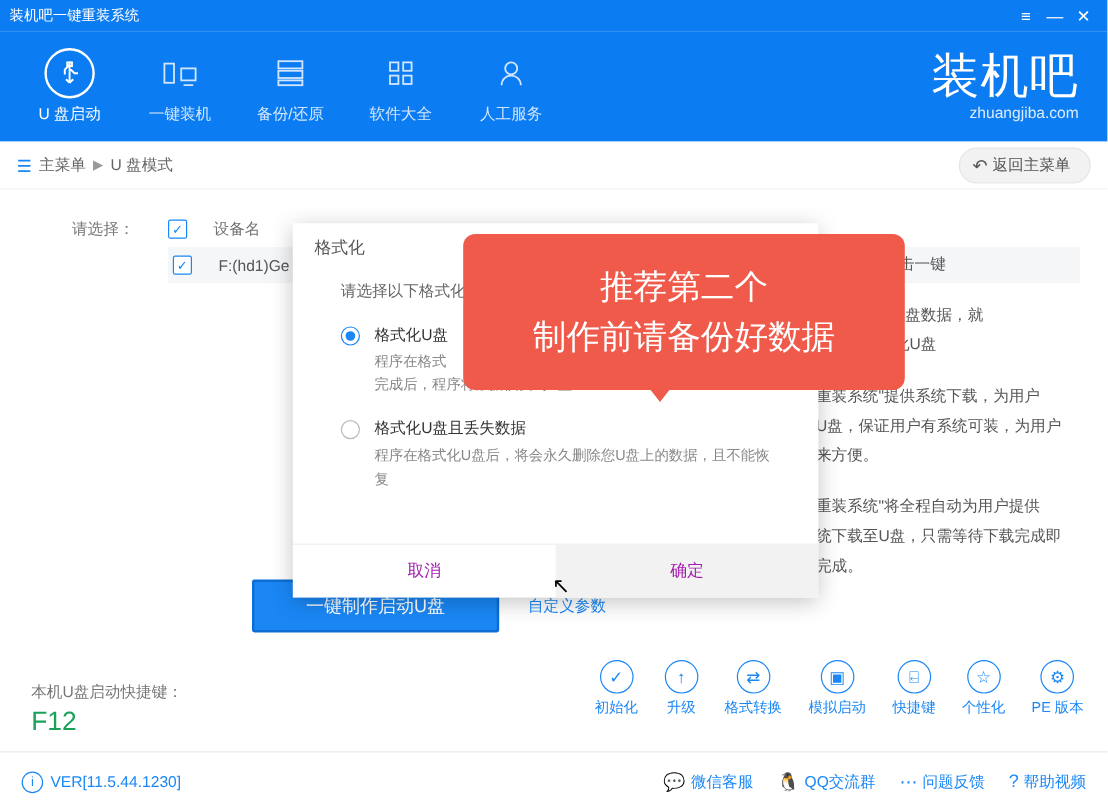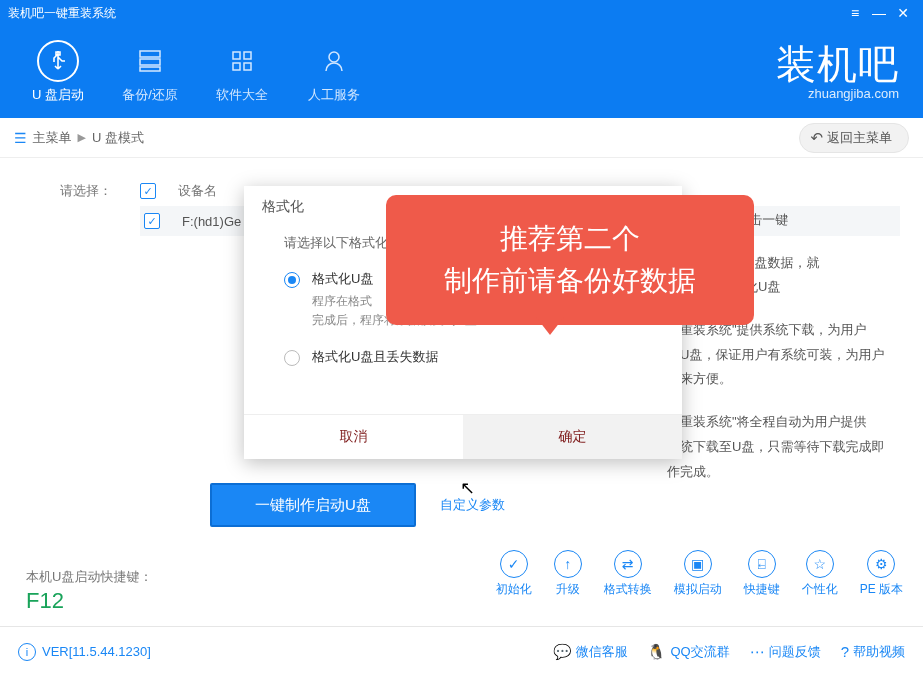--- a/index.html
+++ b/index.html
@@ -59,21 +59,21 @@
 .modal-title { padding: 12px 18px; color: #555; font-size: 14px; }
 .modal-body { padding: 6px 30px 26px 40px; }
 .modal-sub { color: #666; margin-bottom: 18px; }
 .opt { display: flex; margin-bottom: 18px; }
 .radio { width: 16px; height: 16px; border: 1.5px solid #1a87f5; border-radius: 50%; margin-right: 12px; margin-top: 2px; flex-shrink: 0; position: relative; }
 .radio.checked::after { content: ""; position: absolute; width: 8px; height: 8px; background: #1a87f5; border-radius: 50%; top: 3px; left: 3px; }
 .radio.un { border-color: #bbb; }
 .opt-title { color: #333; margin-bottom: 4px; }
 .opt-desc { color: #888; font-size: 12px; line-height: 1.6; }
 .modal-btns { display: flex; border-top: 1px solid #eee; }
-.modal-btns .mbtn { flex: 1; height: 44px; display: flex; align-items: center; justify-content: center; cursor: pointer; color: #7f1d1d; font-size: 14px; }
+.modal-btns .mbtn { flex: 1; height: 44px; display: flex; align-items: center; justify-content: center; cursor: pointer; color: #a21caf; font-size: 14px; }
 .modal-btns .mbtn.ok { background: #f2f2f2; }
 
 .callout { position: absolute; left: 386px; top: 195px; width: 368px; height: 130px; background: #ef5a4a; color: #fff; border-radius: 10px; display: flex; flex-direction: column; align-items: center; justify-content: center; font-size: 28px; line-height: 1.5; }
 .callout::after { content: ""; position: absolute; bottom: -24px; left: 150px; border: 14px solid transparent; border-top: 18px solid #ef5a4a; }
 
 .cursor { position: absolute; left: 460px; top: 477px; font-size: 18px; color: #000; pointer-events: none; }
 </style>
 </head>
 <body>
 
@@ -85,20 +85,30 @@
 </div>
 
 <div class="toolbar">
   <div class="tool-item active">
     <span class="icon-box">
         <svg width="20" height="24" viewBox="0 0 20 24" stroke="#fff" stroke-width="1.6" fill="none">
           <path d="M10 2v18M10 20l-3-3M10 20l3-3M10 5l-4 4v4M10 8l4 4h3M8 3h4v3H8z"></path>
         </svg>
       </span>
     <span>U 盘启动</span>
+  </div>
+  <div class="tool-item">
+    <span class="icon-box">
+        <svg width="30" height="24" viewBox="0 0 30 24" stroke="#d2e7ff" stroke-width="1.5" fill="none">
+          <rect x="2" y="4" width="8" height="16"></rect>
+          <rect x="16" y="8" width="12" height="10"></rect>
+          <path d="M18 22h8"></path>
+        </svg>
+      </span>
+    <span>一键装机</span>
   </div>
   <div class="tool-item">
     <span class="icon-box">
         <svg width="26" height="26" viewBox="0 0 26 26" stroke="#d2e7ff" stroke-width="1.5" fill="none">
           <rect x="3" y="3" width="20" height="6"></rect>
           <rect x="3" y="11" width="20" height="6"></rect>
           <rect x="3" y="19" width="20" height="4"></rect>
         </svg>
       </span>
     <span>备份/还原</span>
@@ -236,20 +246,21 @@
       <div>
         <div class="opt-title">格式化U盘</div>
         <div class="opt-desc" style="white-space:pre-line">程序在格式
 完成后，程序将数据恢复到U盘</div>
       </div>
     </div>
     <div class="opt">
       <span class="radio un"></span>
       <div>
         <div class="opt-title">格式化U盘且丢失数据</div>
+        <div class="opt-desc">程序在格式化U盘后，将会永久删除您U盘上的数据，且不能恢复</div>
       </div>
     </div>
   </div>
   <div class="modal-btns">
     <div class="mbtn">取消</div>
     <div class="mbtn ok">确定</div>
   </div>
 </div>
 
 <div class="callout">

